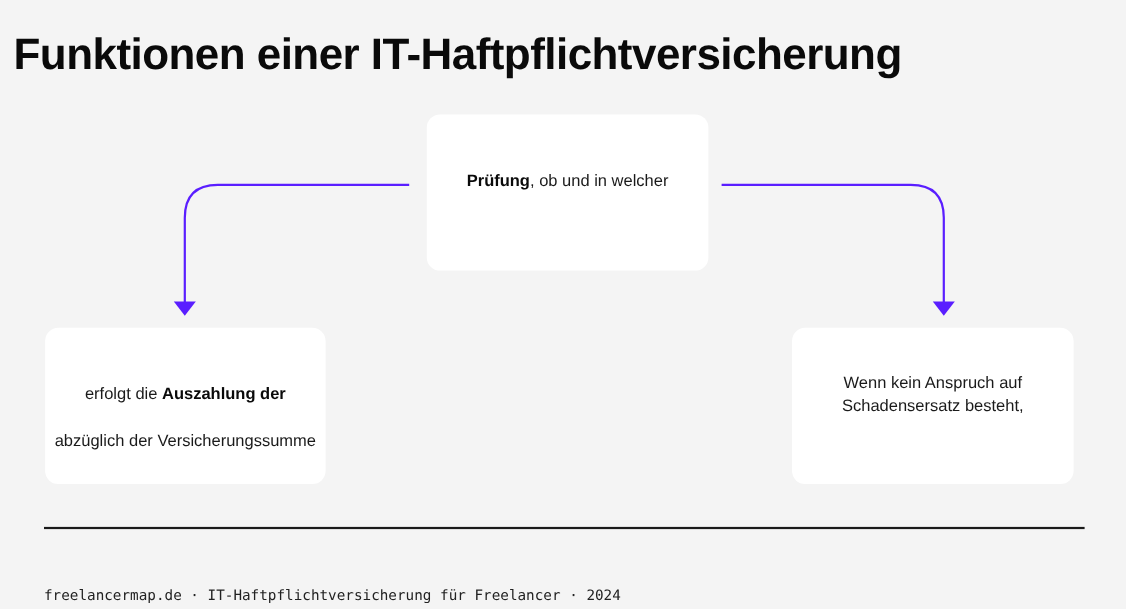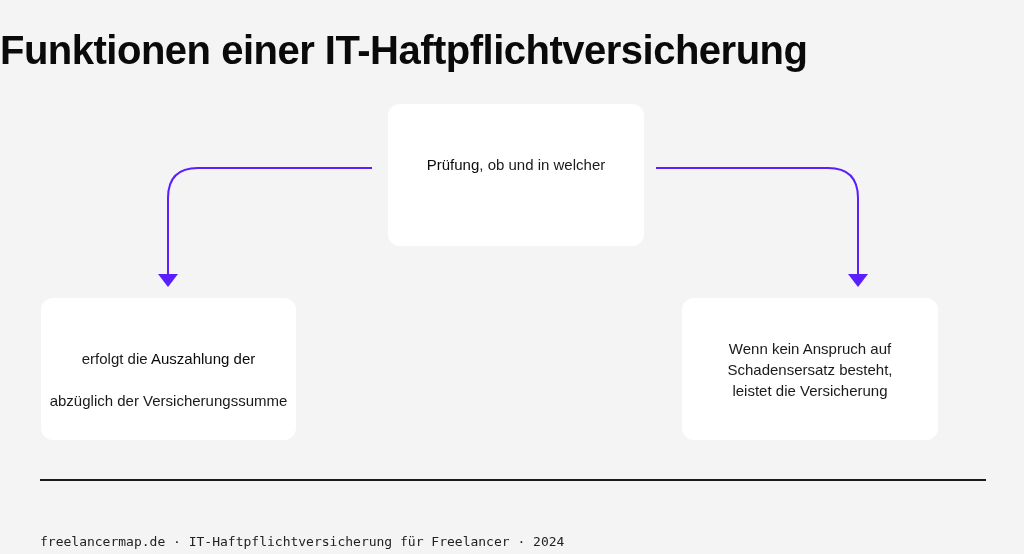--- a/index.html
+++ b/index.html
@@ -1,33 +1,33 @@
 <!DOCTYPE html>
 <html><head>
   <meta charset="utf-8">
   <style>
     html, body { margin: 0; padding: 0; }
     body {
       width: 1024px; height: 554px; background: #f4f4f4; position: relative; overflow: hidden;
       font-family: "Liberation Sans", "DejaVu Sans", sans-serif; color: #111;
     }
     .title {
-      position: absolute; left: 0; top: 28px; width: 832px; 
+      position: absolute; left: 0; top: 28px; width: 832px; text-align: center;
       font-size: 40px; font-weight: bold; letter-spacing: -0.5px; color: #0a0a0a;
     }
     .card {
       position: absolute; background: #ffffff; border-radius: 12px;
       display: flex; align-items: center; justify-content: center; text-align: center;
       font-size: 15px; line-height: 21px; color: #1a1a1a;
     }
     .card .txt { display: block; }
-    .card b { font-weight: normal; color: #0a0a0a; }
+    .card b { font-weight: bold; color: #0a0a0a; }
     #card-top { left: 388px; top: 104px; width: 256px; height: 142px; }
     #card-left { left: 41px; top: 298px; width: 255px; height: 142px; }
-    #card-right { left: 682px; top: 298px; width: 256px; height: 142px; }
+    #card-right { left: 720px; top: 298px; width: 256px; height: 142px; }
     svg.arrows { position: absolute; left: 0; top: 0; }
     .rule { position: absolute; left: 40px; top: 479px; width: 946px; height: 2px; background: #1a1a1a; }
     .footer {
       position: absolute; left: 40px; top: 503px; font-family: "DejaVu Sans Mono", "Liberation Mono", monospace;
       font-size: 13px; color: #222; margin-top: 31px;
     }
   </style>
 </head>
 <body>
 
@@ -57,18 +57,18 @@
     <span>erfolgt die </span><b>Auszahlung der</b><br>
     <br>
     <span>abzüglich der Versicherungssumme</span>
   </span>
 </div>
 
 <div class="card" id="card-right">
   <span class="txt">
     <span>Wenn kein Anspruch auf</span><br>
     <span>Schadensersatz besteht,</span><br>
-    <span>leistet die Versicherung</span><br>
+    <br>
   </span>
 </div>
 
 <div class="rule"></div>
 <div class="footer">freelancermap.de · IT-Haftpflichtversicherung für Freelancer · 2024</div>
 
 </body></html>

